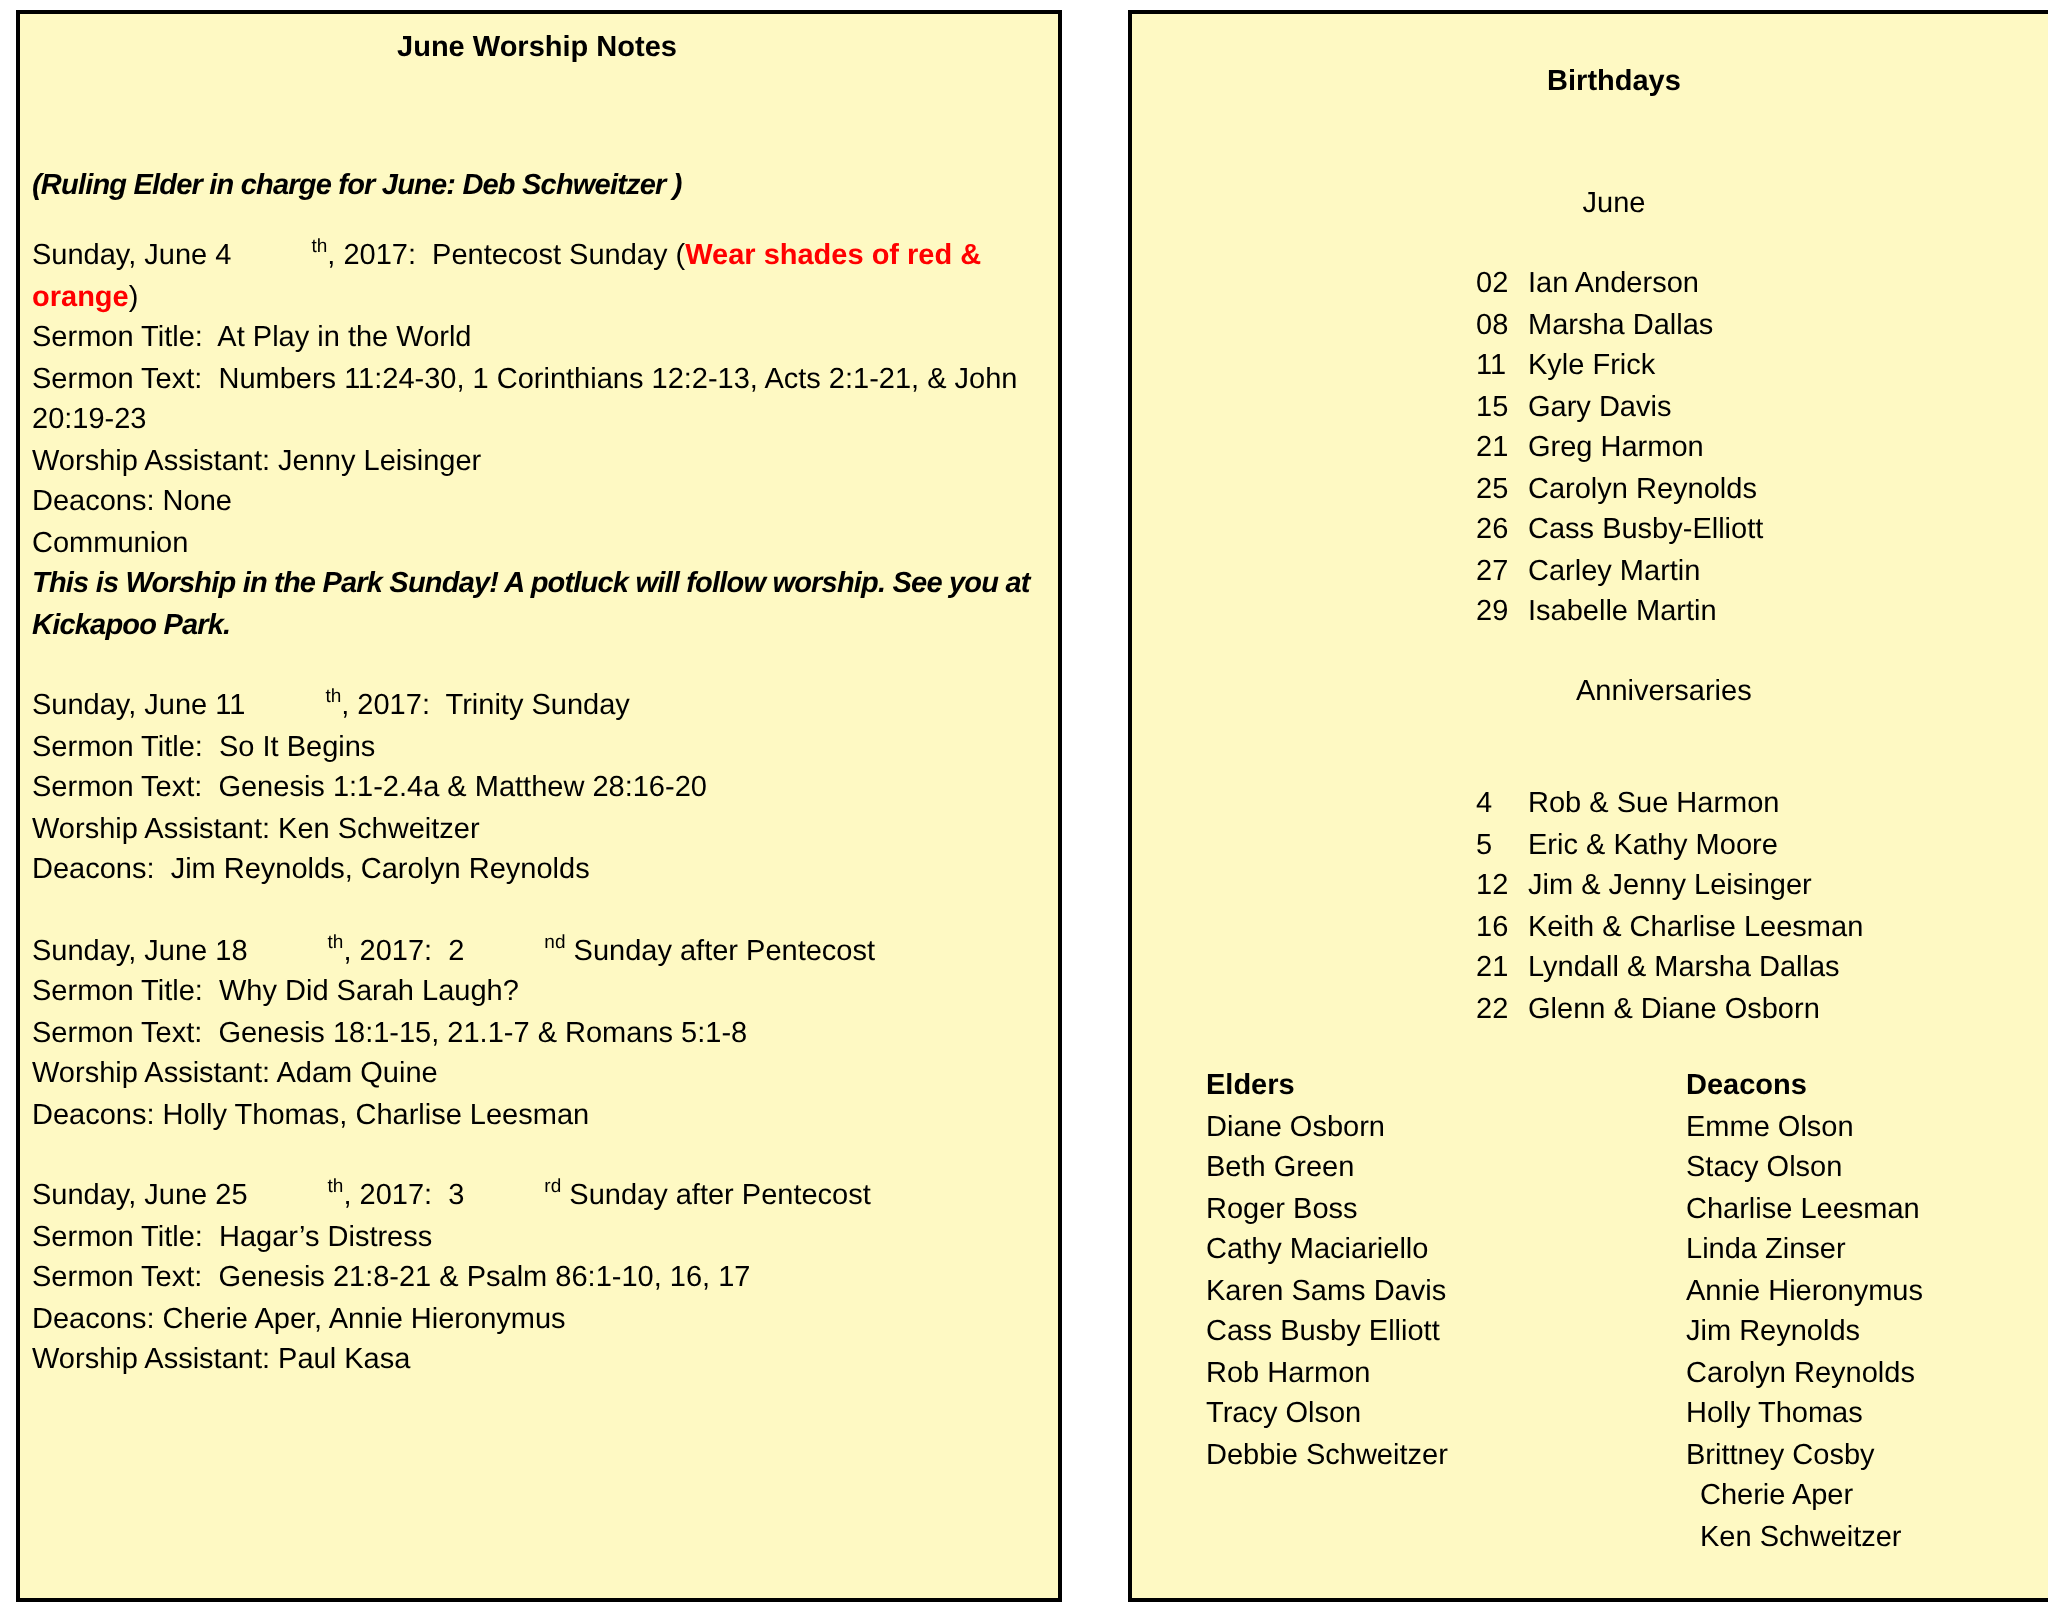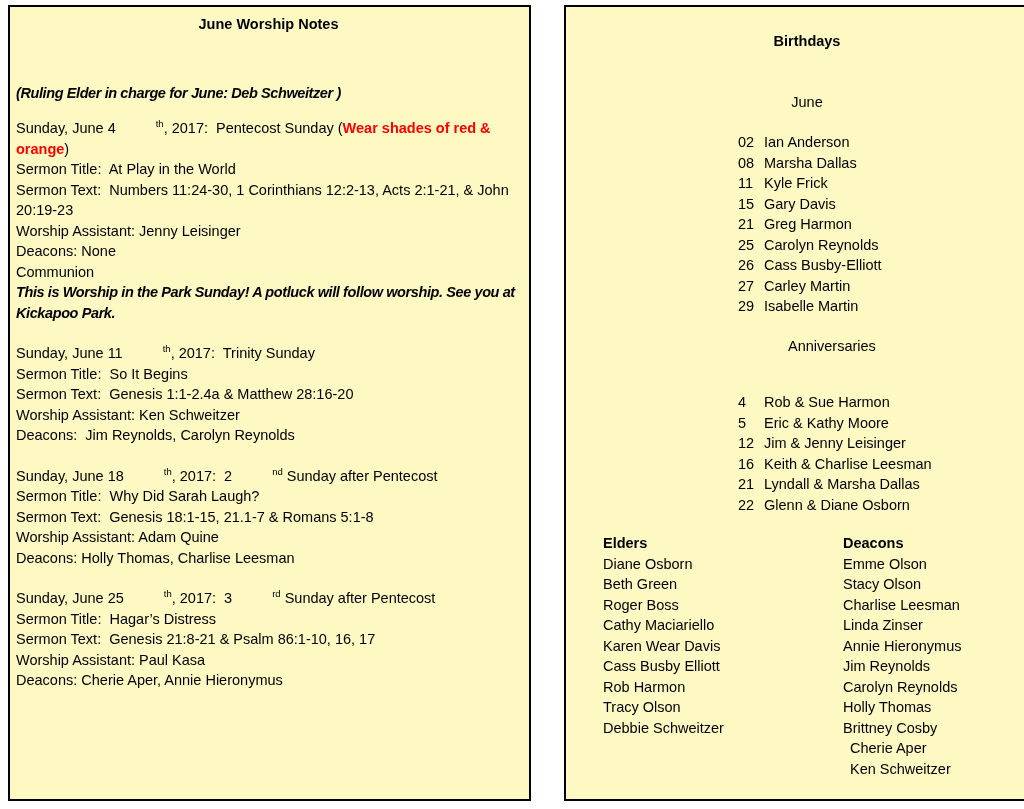--- a/index.html
+++ b/index.html
@@ -80,22 +80,22 @@
     <div class="line">Sermon Title:  Why Did Sarah Laugh?</div>
     <div class="line">Sermon Text:  Genesis 18:1-15, 21.1-7 &amp; Romans 5:1-8</div>
     <div class="line">Worship Assistant: Adam Quine</div>
     <div class="line">Deacons: Holly Thomas, Charlise Leesman</div>
   </div>
 
   <div class="service">
     <div class="line"><span>Sunday, June 25</span><sup>th</sup><span>, 2017:  3</span><sup>rd</sup><span> Sunday after Pentecost</span></div>
     <div class="line">Sermon Title:  Hagar’s Distress</div>
     <div class="line">Sermon Text:  Genesis 21:8-21 &amp; Psalm 86:1-10, 16, 17</div>
+    <div class="line">Deacons: Cherie Aper, Annie Hieronymus</div>
     <div class="line">Worship Assistant: Paul Kasa</div>
-    <div class="line">Deacons: Cherie Aper, Annie Hieronymus</div>
   </div>
 </div>
 
 <div class="panel panel-right">
   <div class="title">Birthdays</div>
 
   <div class="line month">June</div>
 
   <div class="bd-list">
     <div class="line"><span class="day">02</span><span>Ian Anderson</span></div>
@@ -120,21 +120,21 @@
     <div class="line"><span class="day">22</span><span>Glenn &amp; Diane Osborn</span></div>
   </div>
 
   <div class="roster">
     <div class="col-elders">
       <div class="line col-header">Elders</div>
       <div class="line">Diane Osborn</div>
       <div class="line">Beth Green</div>
       <div class="line">Roger Boss</div>
       <div class="line">Cathy Maciariello</div>
-      <div class="line">Karen Wear Davis</div>
+      <div class="line">Karen Sams Davis</div>
       <div class="line">Cass Busby Elliott</div>
       <div class="line">Rob Harmon</div>
       <div class="line">Tracy Olson</div>
       <div class="line">Debbie Schweitzer</div>
     </div>
     <div class="col-deacons">
       <div class="line col-header">Deacons</div>
       <div class="line">Emme Olson</div>
       <div class="line">Stacy Olson</div>
       <div class="line">Charlise Leesman</div>

